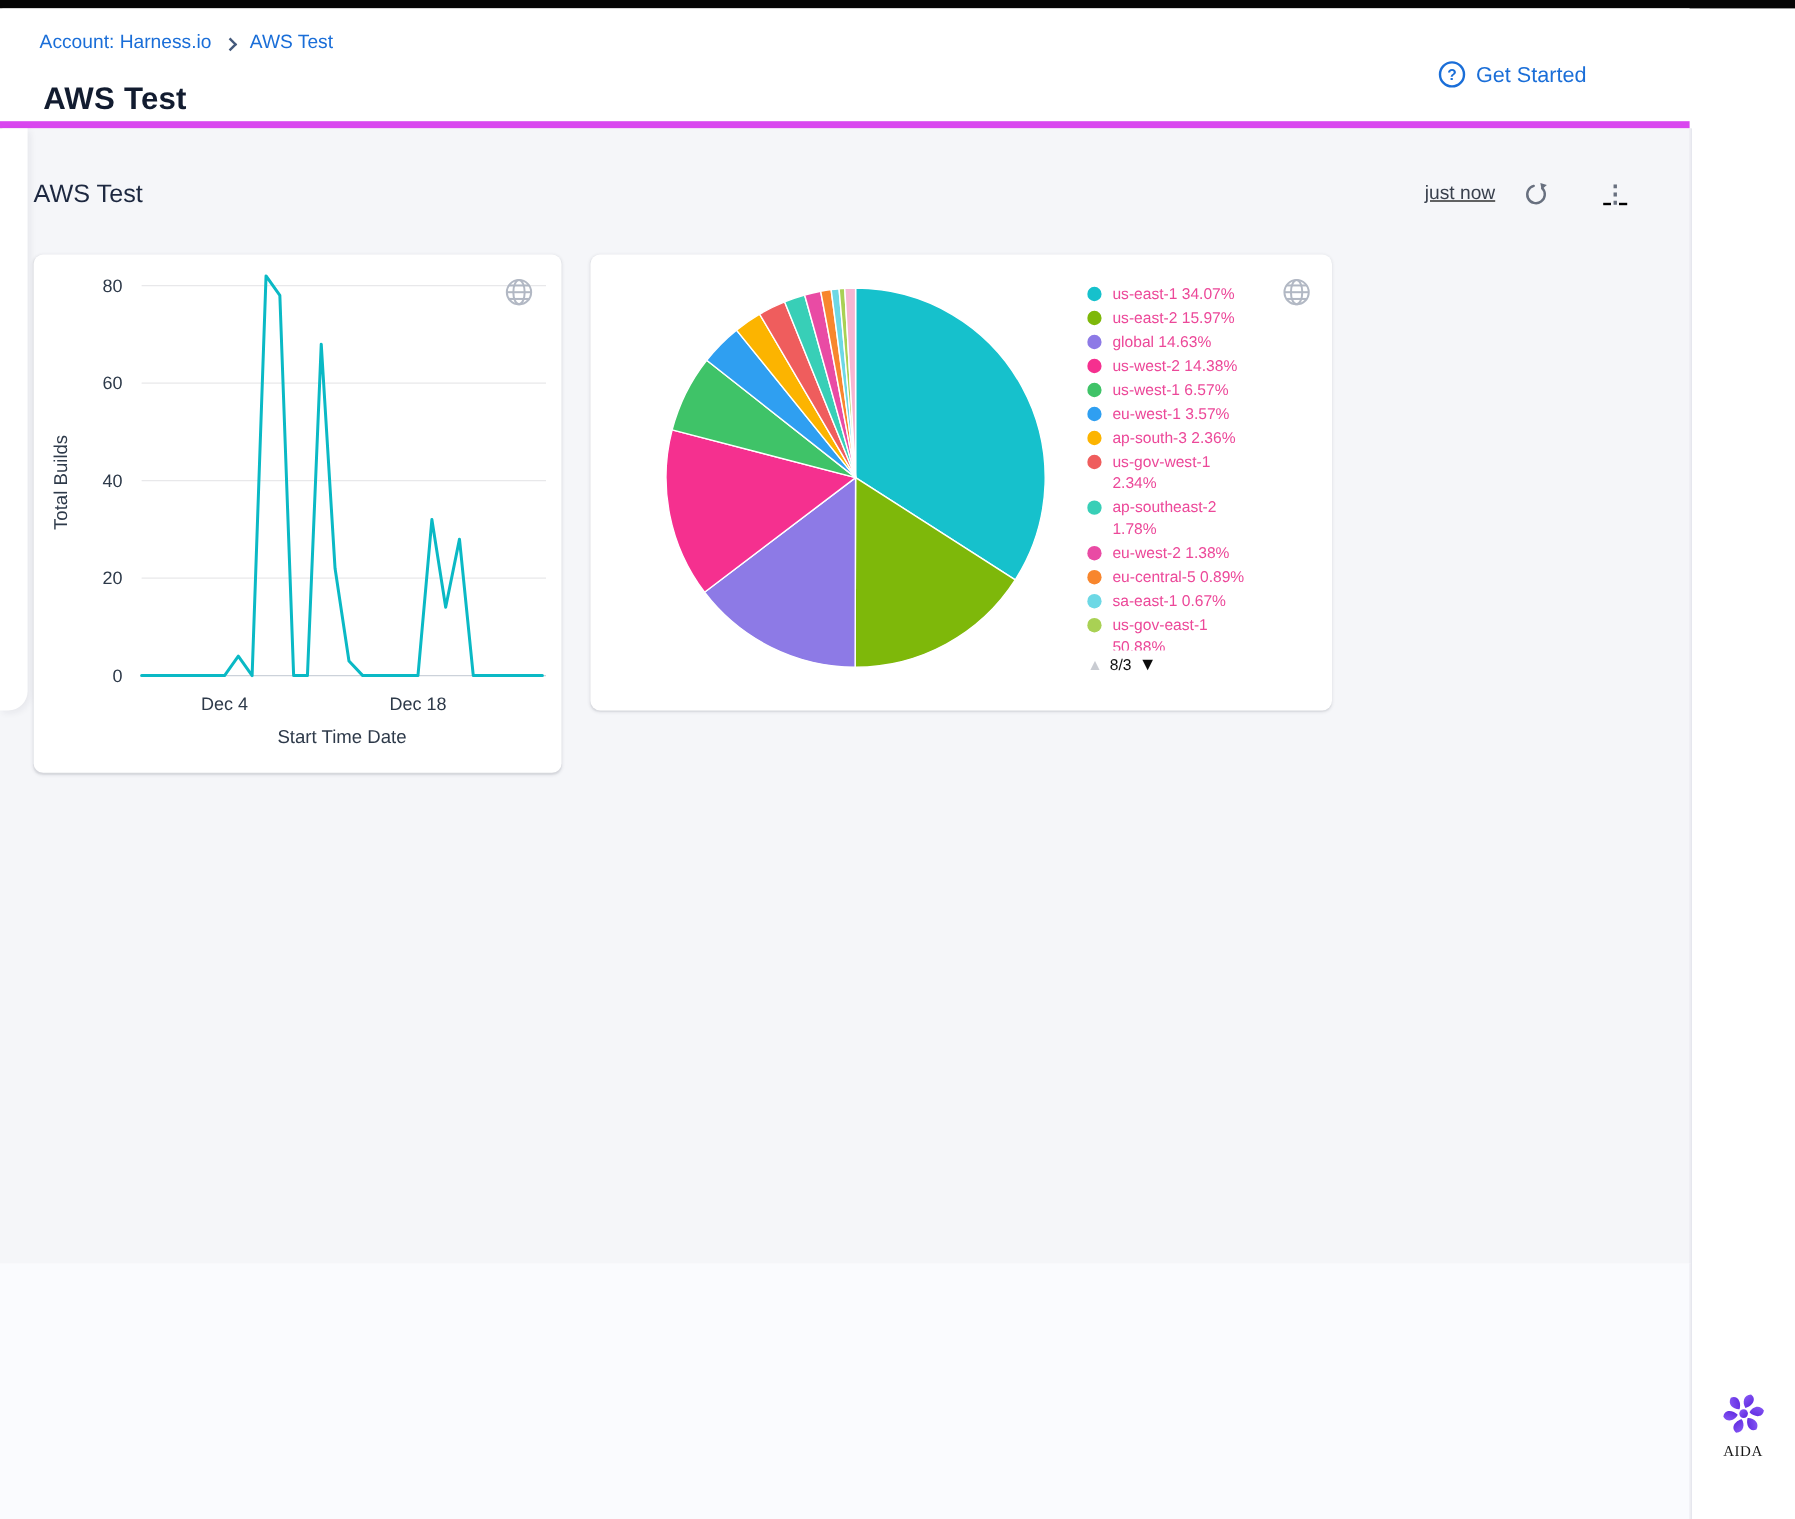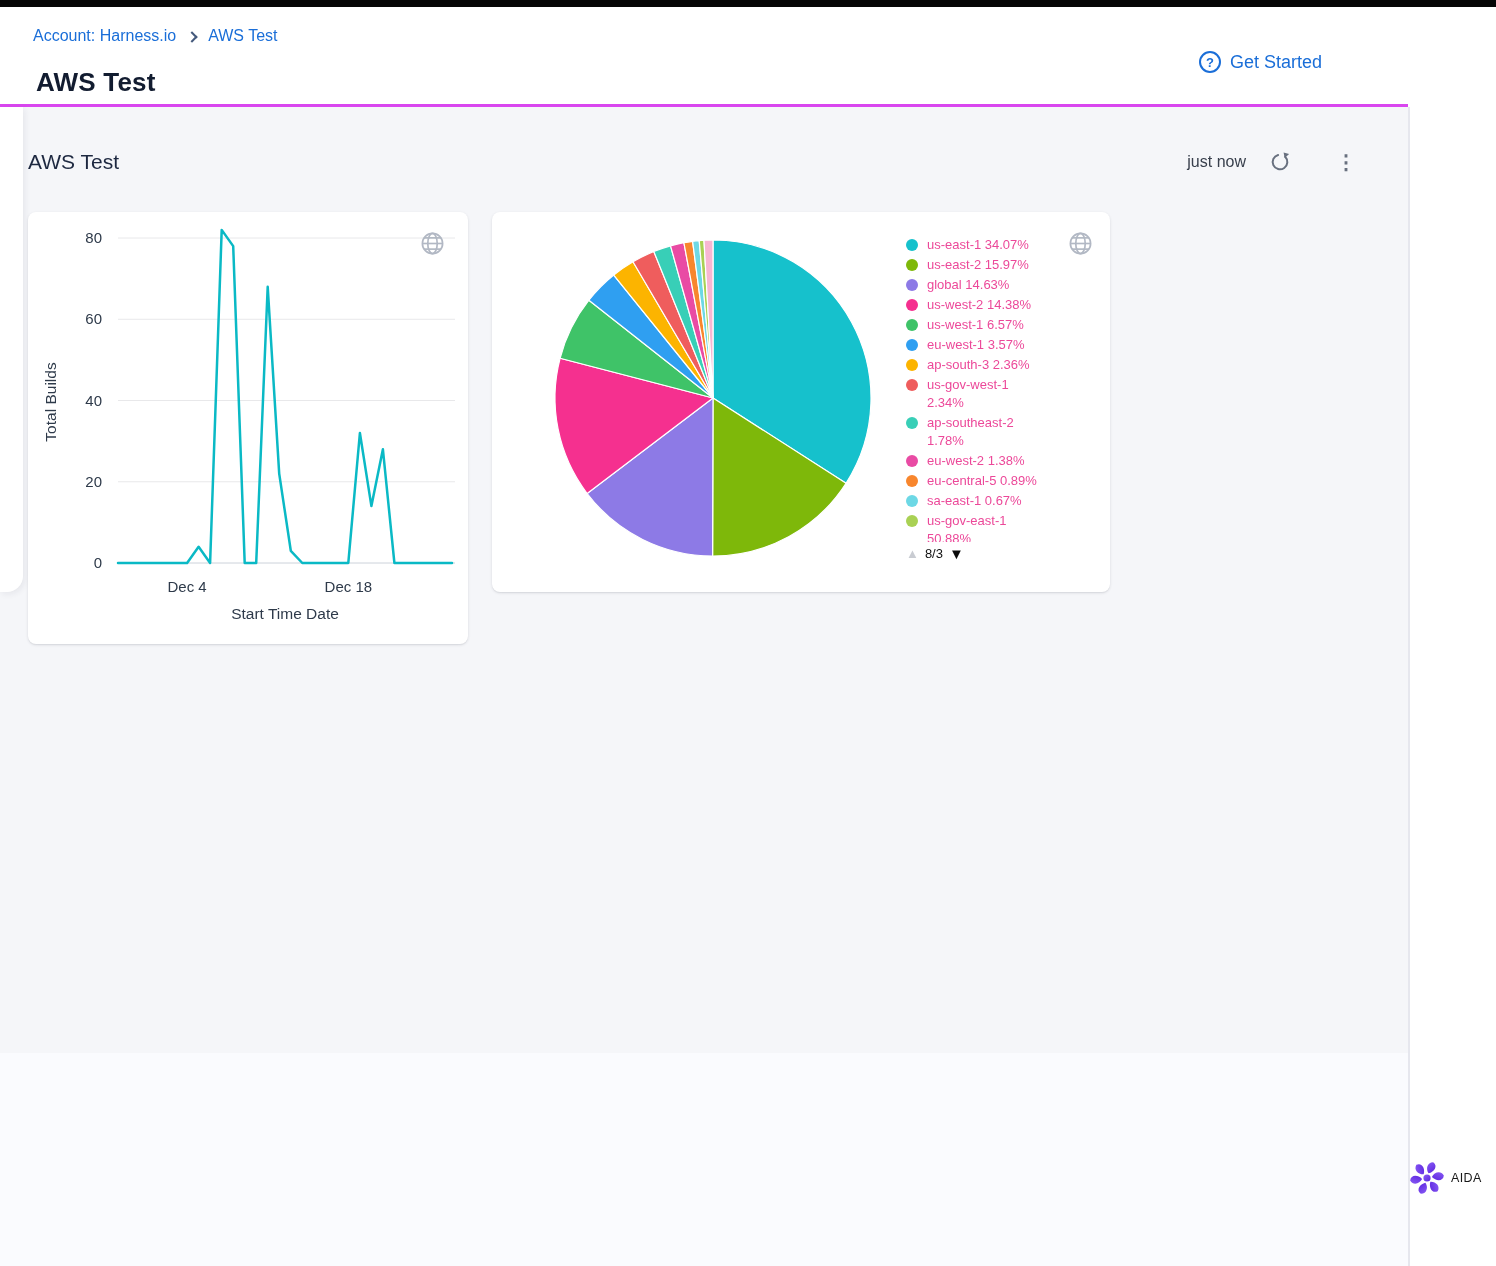--- a/index.html
+++ b/index.html
@@ -5,37 +5,37 @@
   * { margin:0; padding:0; box-sizing:border-box; }
   html,body { background:#ffffff; }
   body { font-family:"Liberation Sans", sans-serif; }
   .page { position:relative; width:1496px; height:1266px; overflow:hidden; background:#ffffff; }
 
   
   .topbar { position:absolute; left:0; top:0; width:1496px; height:7px; background:#050505; }
   .left-edge { position:absolute; left:0; top:7px; width:2px; height:360px; background:#3f4046; opacity:.85; }
 
   
-  .header { position:absolute; left:0; top:7px; width:1408px; height:100px; background:#ffffff; border-bottom:3px solid #d946ef; }
+  .header { position:absolute; left:0; top:7px; width:1408px; height:100px; background:#ffffff; border-bottom:6px solid #d946ef; }
   .breadcrumb { position:absolute; left:33px; top:20px; display:flex; align-items:center; gap:12px; font-size:16px; }
   .crumb { color:#1a6ed8; cursor:pointer; text-decoration:none; }
   .crumb-sep { width:8px; height:8px; border-top:2px solid #44597c; border-right:2px solid #44597c; transform:rotate(45deg); margin-top:1px; }
   .page-title { position:absolute; left:36px; top:60px; font-size:26px; font-weight:700; color:#121c30; letter-spacing:.2px; }
   .get-started { position:absolute; left:1199px; top:44px; display:flex; align-items:center; gap:9px; color:#1a6ed8; font-size:18px; cursor:pointer; }
   .help-circle { width:22px; height:22px; border:2px solid #1a6ed8; border-radius:50%; display:flex; align-items:center; justify-content:center; font-size:13px; font-weight:700; color:#1a6ed8; }
 
   
   .main { position:absolute; left:0; top:107px; width:1409px; height:946px; background:#f5f6f9; border-right:1px solid #e6e7ee; }
   .nav-sliver { position:absolute; left:0; top:0; width:23px; height:485px; background:#ffffff; border-radius:0 0 16px 0; box-shadow:2px 2px 6px rgba(25,35,55,.07); }
   .bottom-band { position:absolute; left:0; top:1053px; width:1409px; height:213px; background:#fafbfe; border-right:1px solid #e6e7ee; }
   .right-rail { position:absolute; left:1409px; top:107px; width:87px; height:1159px; background:#ffffff; }
 
   .section-row { position:absolute; left:28px; right:48px; top:43px; display:flex; align-items:center; }
   .section-title { font-size:21px; font-weight:500; color:#1d2840; }
-  .section-controls { margin-left:auto; display:flex; align-items:center; }
+  .section-controls { margin-left:auto; display:flex; align-items:center;text-decoration:underline; }
   .refreshed { font-size:16px; color:#39404d; }
   .refresh-btn { margin-left:22px; width:24px; height:24px; background:none; border:none; cursor:pointer; display:flex; align-items:center; justify-content:center; }
   .kebab-btn { margin-left:40px; background:none; border:none; cursor:pointer; font-size:20px; font-weight:700; color:#68707f; line-height:20px; padding:0 4px; }
 
   .card { position:absolute; background:#ffffff; border-radius:8px; box-shadow:0 1px 3px rgba(30,40,60,.12), 0 1px 1px rgba(30,40,60,.05); }
   .card-line { left:28px; top:105px; width:440px; height:432px; }
   .card-pie { left:492px; top:105px; width:618px; height:380px; overflow:hidden; }
   .globe { position:absolute; opacity:.95; }
   .globe-line { right:22px; top:18px; }
   .globe-pie { right:16px; top:18px; }
@@ -46,21 +46,21 @@
   .legend { position:absolute; left:414px; top:24px; width:160px; }
   .legend-list { max-height:306px; overflow:hidden; }
   .legend-item { display:flex; align-items:flex-start; margin-bottom:2px; cursor:pointer; }
   .legend-dot { flex:0 0 12px; width:12px; height:12px; border-radius:50%; margin-top:3px; margin-right:9px; }
   .legend-text { width:116px; font-size:13px; line-height:18px; color:#ec4899; }
   .legend-nav { display:flex; align-items:center; gap:6px; margin-top:3px; font-size:13px; color:#111; }
   .legend-prev { color:#c9ccd2; font-size:13px; cursor:pointer; border:none; background:none; }
   .legend-next { color:#0b0b0b; font-size:15px; cursor:pointer; border:none; background:none; }
 
   
-  .aida { position:absolute; left:1409px; top:1160px; width:87px; display:flex; flex-direction:row; align-items:center; gap:6px; cursor:pointer; background:none; border:none; }
+  .aida { position:absolute; left:1409px; top:1160px; width:87px; display:flex; flex-direction:column; align-items:center; gap:6px; cursor:pointer; background:none; border:none;font-family:Liberation Serif, serif; }
   .aida-label { font-size:12.5px; color:#181818; letter-spacing:.4px; }
 </style>
 </head>
 <body>
 
 <div class="page">
   <div class="topbar"></div>
   <div class="left-edge"></div>
 
   <div class="header">

